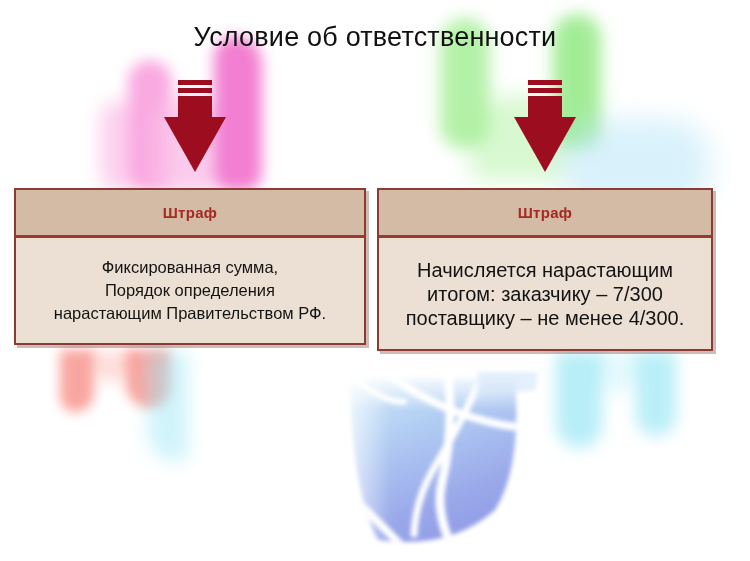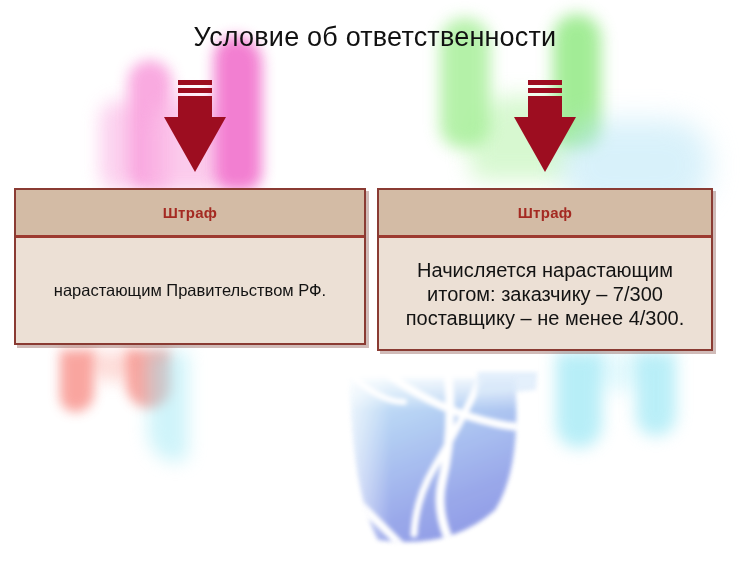--- a/index.html
+++ b/index.html
@@ -382,20 +382,22 @@
     <div class="arrow-band b2"></div>
     <div class="arrow-band b3"></div>
     <div class="arrow-head"></div>
   </div>
 
   <div class="panel panel-left">
     <div class="panel-header">
       <span class="panel-header-text">Штраф</span>
     </div>
     <div class="panel-body">
+      <div class="panel-body-line">Фиксированная сумма,</div>
+      <div class="panel-body-line">Порядок определения</div>
       <div class="panel-body-line">нарастающим Правительством РФ.</div>
     </div>
   </div>
 
   <div class="panel panel-right">
     <div class="panel-header">
       <span class="panel-header-text">Штраф</span>
     </div>
     <div class="panel-body">
       <div class="panel-body-line">Начисляется нарастающим</div>

